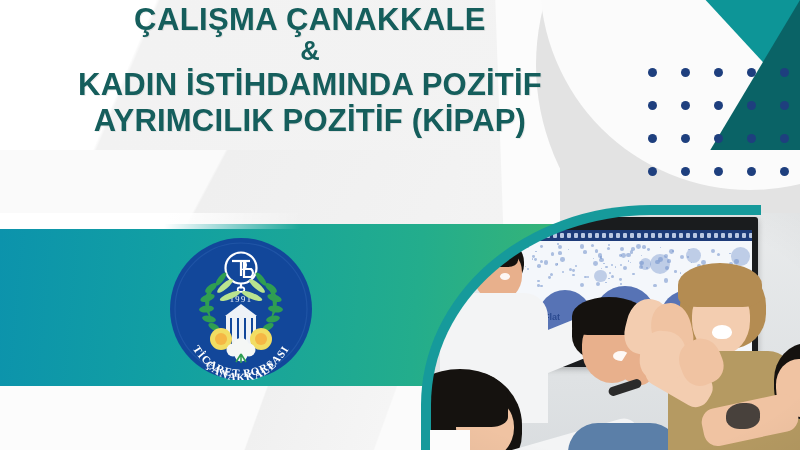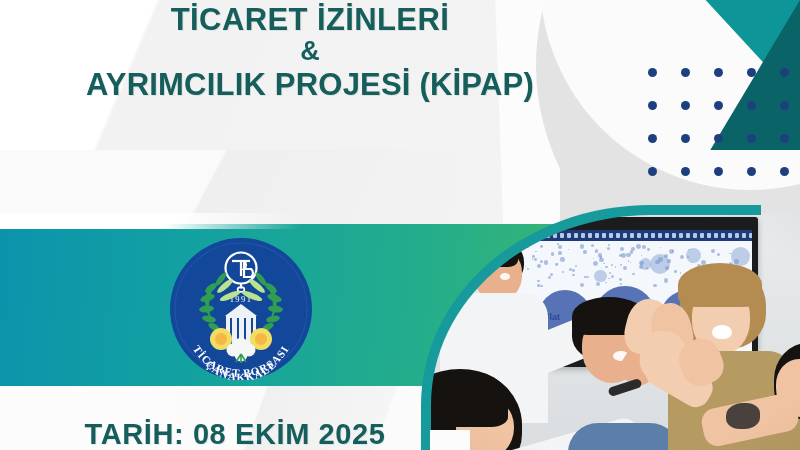--- a/index.html
+++ b/index.html
@@ -227,23 +227,24 @@
       <div class="dot" style="left: 99px; top: 66px;"></div>
       <div class="dot" style="left: 132px; top: 66px;"></div>
       <div class="dot" style="left: 0px; top: 99px;"></div>
       <div class="dot" style="left: 33px; top: 99px;"></div>
       <div class="dot" style="left: 66px; top: 99px;"></div>
       <div class="dot" style="left: 99px; top: 99px;"></div>
       <div class="dot" style="left: 132px; top: 99px;"></div>
     </div>
 
   <div class="headline">
-    <div class="hl-1">TİCARET İZİNLERİ</div>
+    <div class="hl-1">ÇALIŞMA ÇANAKKALE</div>
     <div class="hl-amp">&amp;</div>
-    <div class="hl-3">AYRIMCILIK PROJESİ (KİPAP)</div>
+    <div class="hl-2">KADIN İSTİHDAMINDA POZİTİF</div>
+    <div class="hl-3">AYRIMCILIK POZİTİF (KİPAP)</div>
   </div>
 
   <div class="band"></div>
   <div class="band-top-white"></div>
   <div class="lower-white"></div>
   <div class="lower-diag"></div>
 
   <div class="logo-wrap">
     <div class="logo-disc"></div>
     <svg class="logo-svg" viewBox="0 0 142 142">
@@ -320,21 +321,20 @@
       </defs>
       <text fill="#ffffff" font-size="11" font-weight="bold" letter-spacing="1.1" font-family="Liberation Serif, serif">
         <textPath href="#arcTop" startOffset="50%" text-anchor="middle">TİCARET BORSASI</textPath>
       </text>
       <text fill="#ffffff" font-size="11" font-weight="bold" letter-spacing="1.1" font-family="Liberation Serif, serif">
         <textPath href="#arcBot" startOffset="50%" text-anchor="middle">ÇANAKKALE</textPath>
       </text>
     </svg>
   </div>
 
-  <div class="dateline">TARİH: 08 EKİM 2025</div>
 
   <div class="photo-clip">
     <div class="photo">
       <div class="ph-wall"></div>
 
       <div class="ph-screen">
         <div class="ph-screen-inner">
           <div class="ph-screen-bar" id="screenbar">
               <span style="left: 4px;"></span>
               <span style="left: 11px;"></span>

